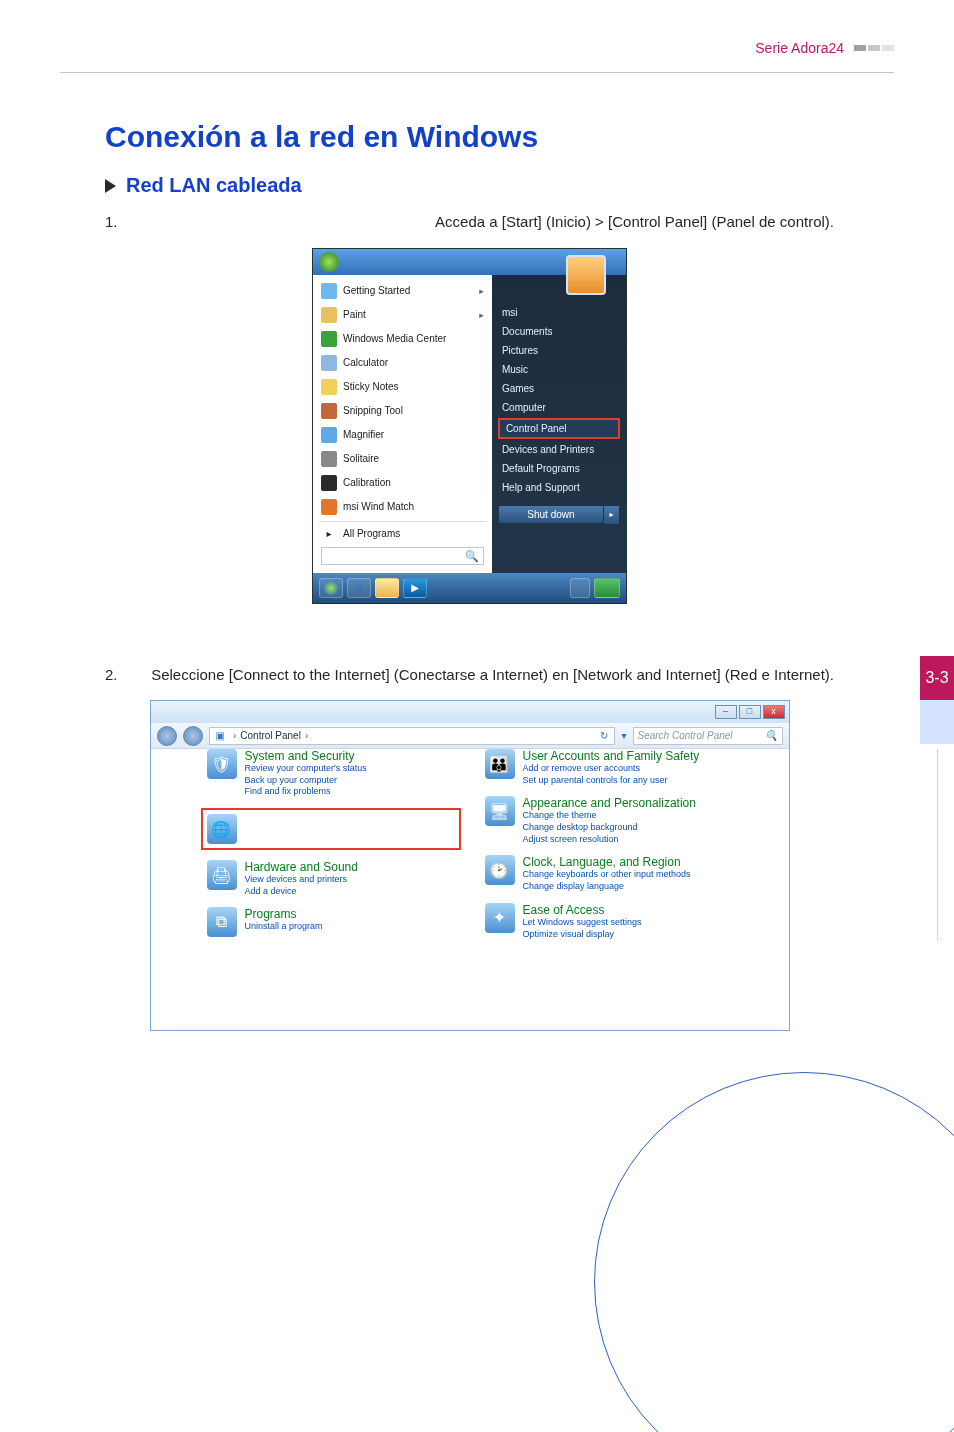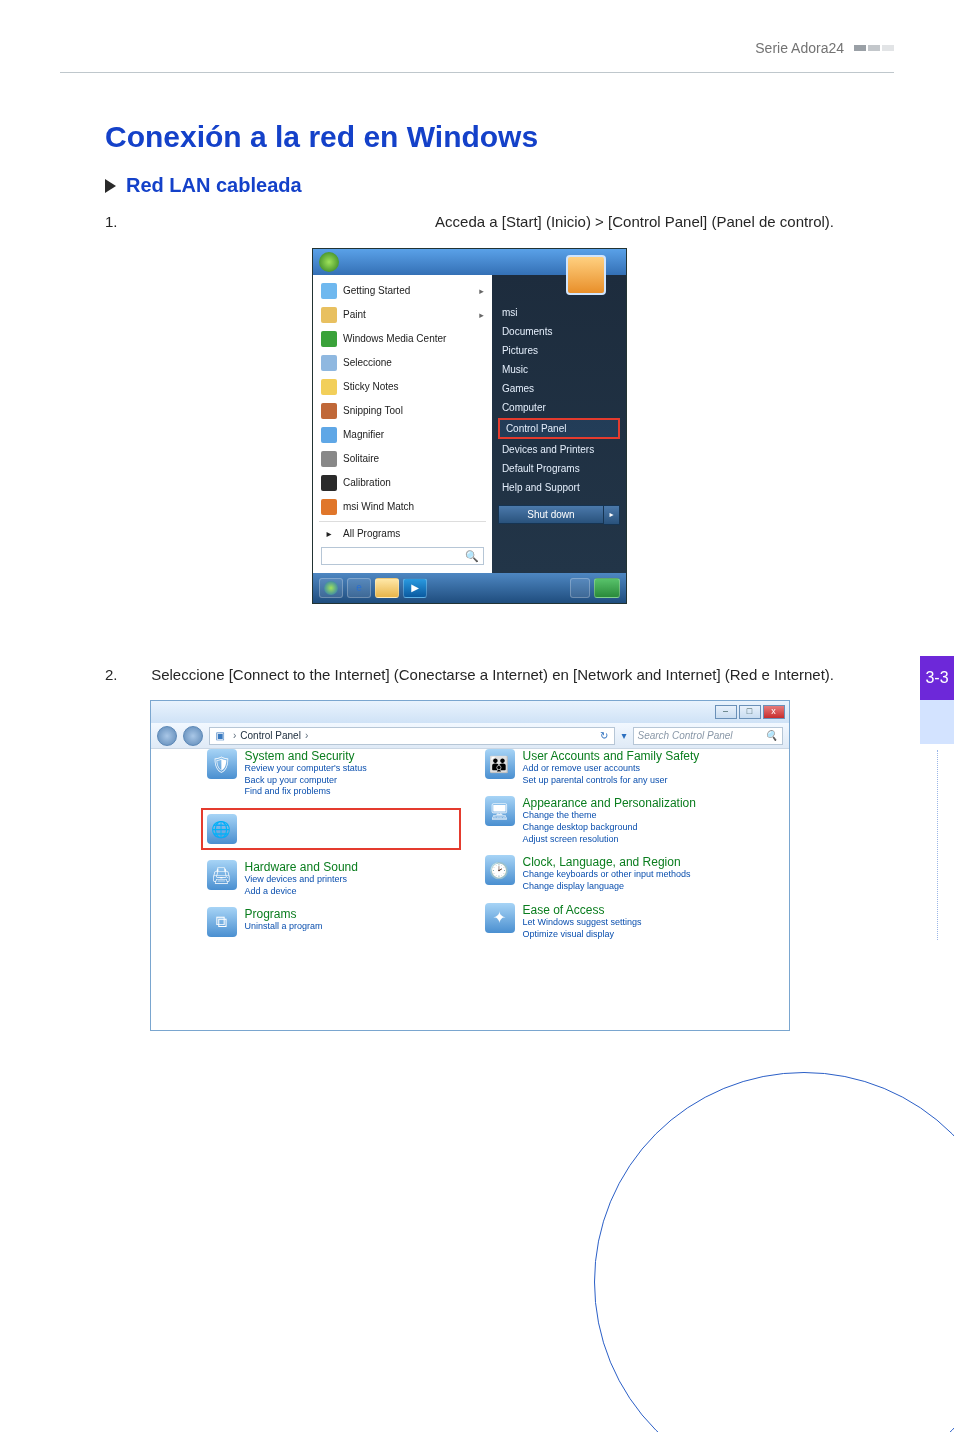--- a/index.html
+++ b/index.html
@@ -8,21 +8,21 @@
     height: 1432px;
     background: #fff;
     font-family: Arial, Helvetica, sans-serif;
     position: relative;
     overflow: hidden;
   }
   .page-header {
     position: absolute;
     top: 40px;
     right: 60px;
-    color: #737373;
+    color: #be185d;
     font-size: 14px;
     display: flex;
     align-items: center;
   }
   .header-bars {
     display: inline-flex;
     gap: 2px;
     margin-left: 10px;
   }
   .header-bars span {
@@ -278,21 +278,21 @@
     border: 2px solid #e43b2e;
     padding: 4px;
     margin-left: -6px; margin-right: -6px;
   }
 
   
   .side-tab {
     position: absolute;
     right: 0; top: 656px;
     width: 34px; height: 44px;
-    background: #6d28d9;
+    background: #be185d;
     color: #fff;
     font-size: 16px;
     display: flex; align-items: center; justify-content: center;
   }
   .side-tab2 {
     position: absolute;
     right: 0; top: 700px;
     width: 34px; height: 44px;
     background: #d3e3ff;
   }
@@ -359,21 +359,21 @@
             <span class="ic" style="background:#e8c060"></span>
             <span>Paint</span>
             <span class="ar">▸</span>
           </div>
           <div class="row">
             <span class="ic" style="background:#3aa23a"></span>
             <span>Windows Media Center</span>
           </div>
           <div class="row">
             <span class="ic" style="background:#8fb8e0"></span>
-            <span>Seleccione</span>
+            <span>Calculator</span>
           </div>
           <div class="row">
             <span class="ic" style="background:#f2cf5a"></span>
             <span>Sticky Notes</span>
           </div>
           <div class="row">
             <span class="ic" style="background:#c06838"></span>
             <span>Snipping Tool</span>
           </div>
           <div class="row">

